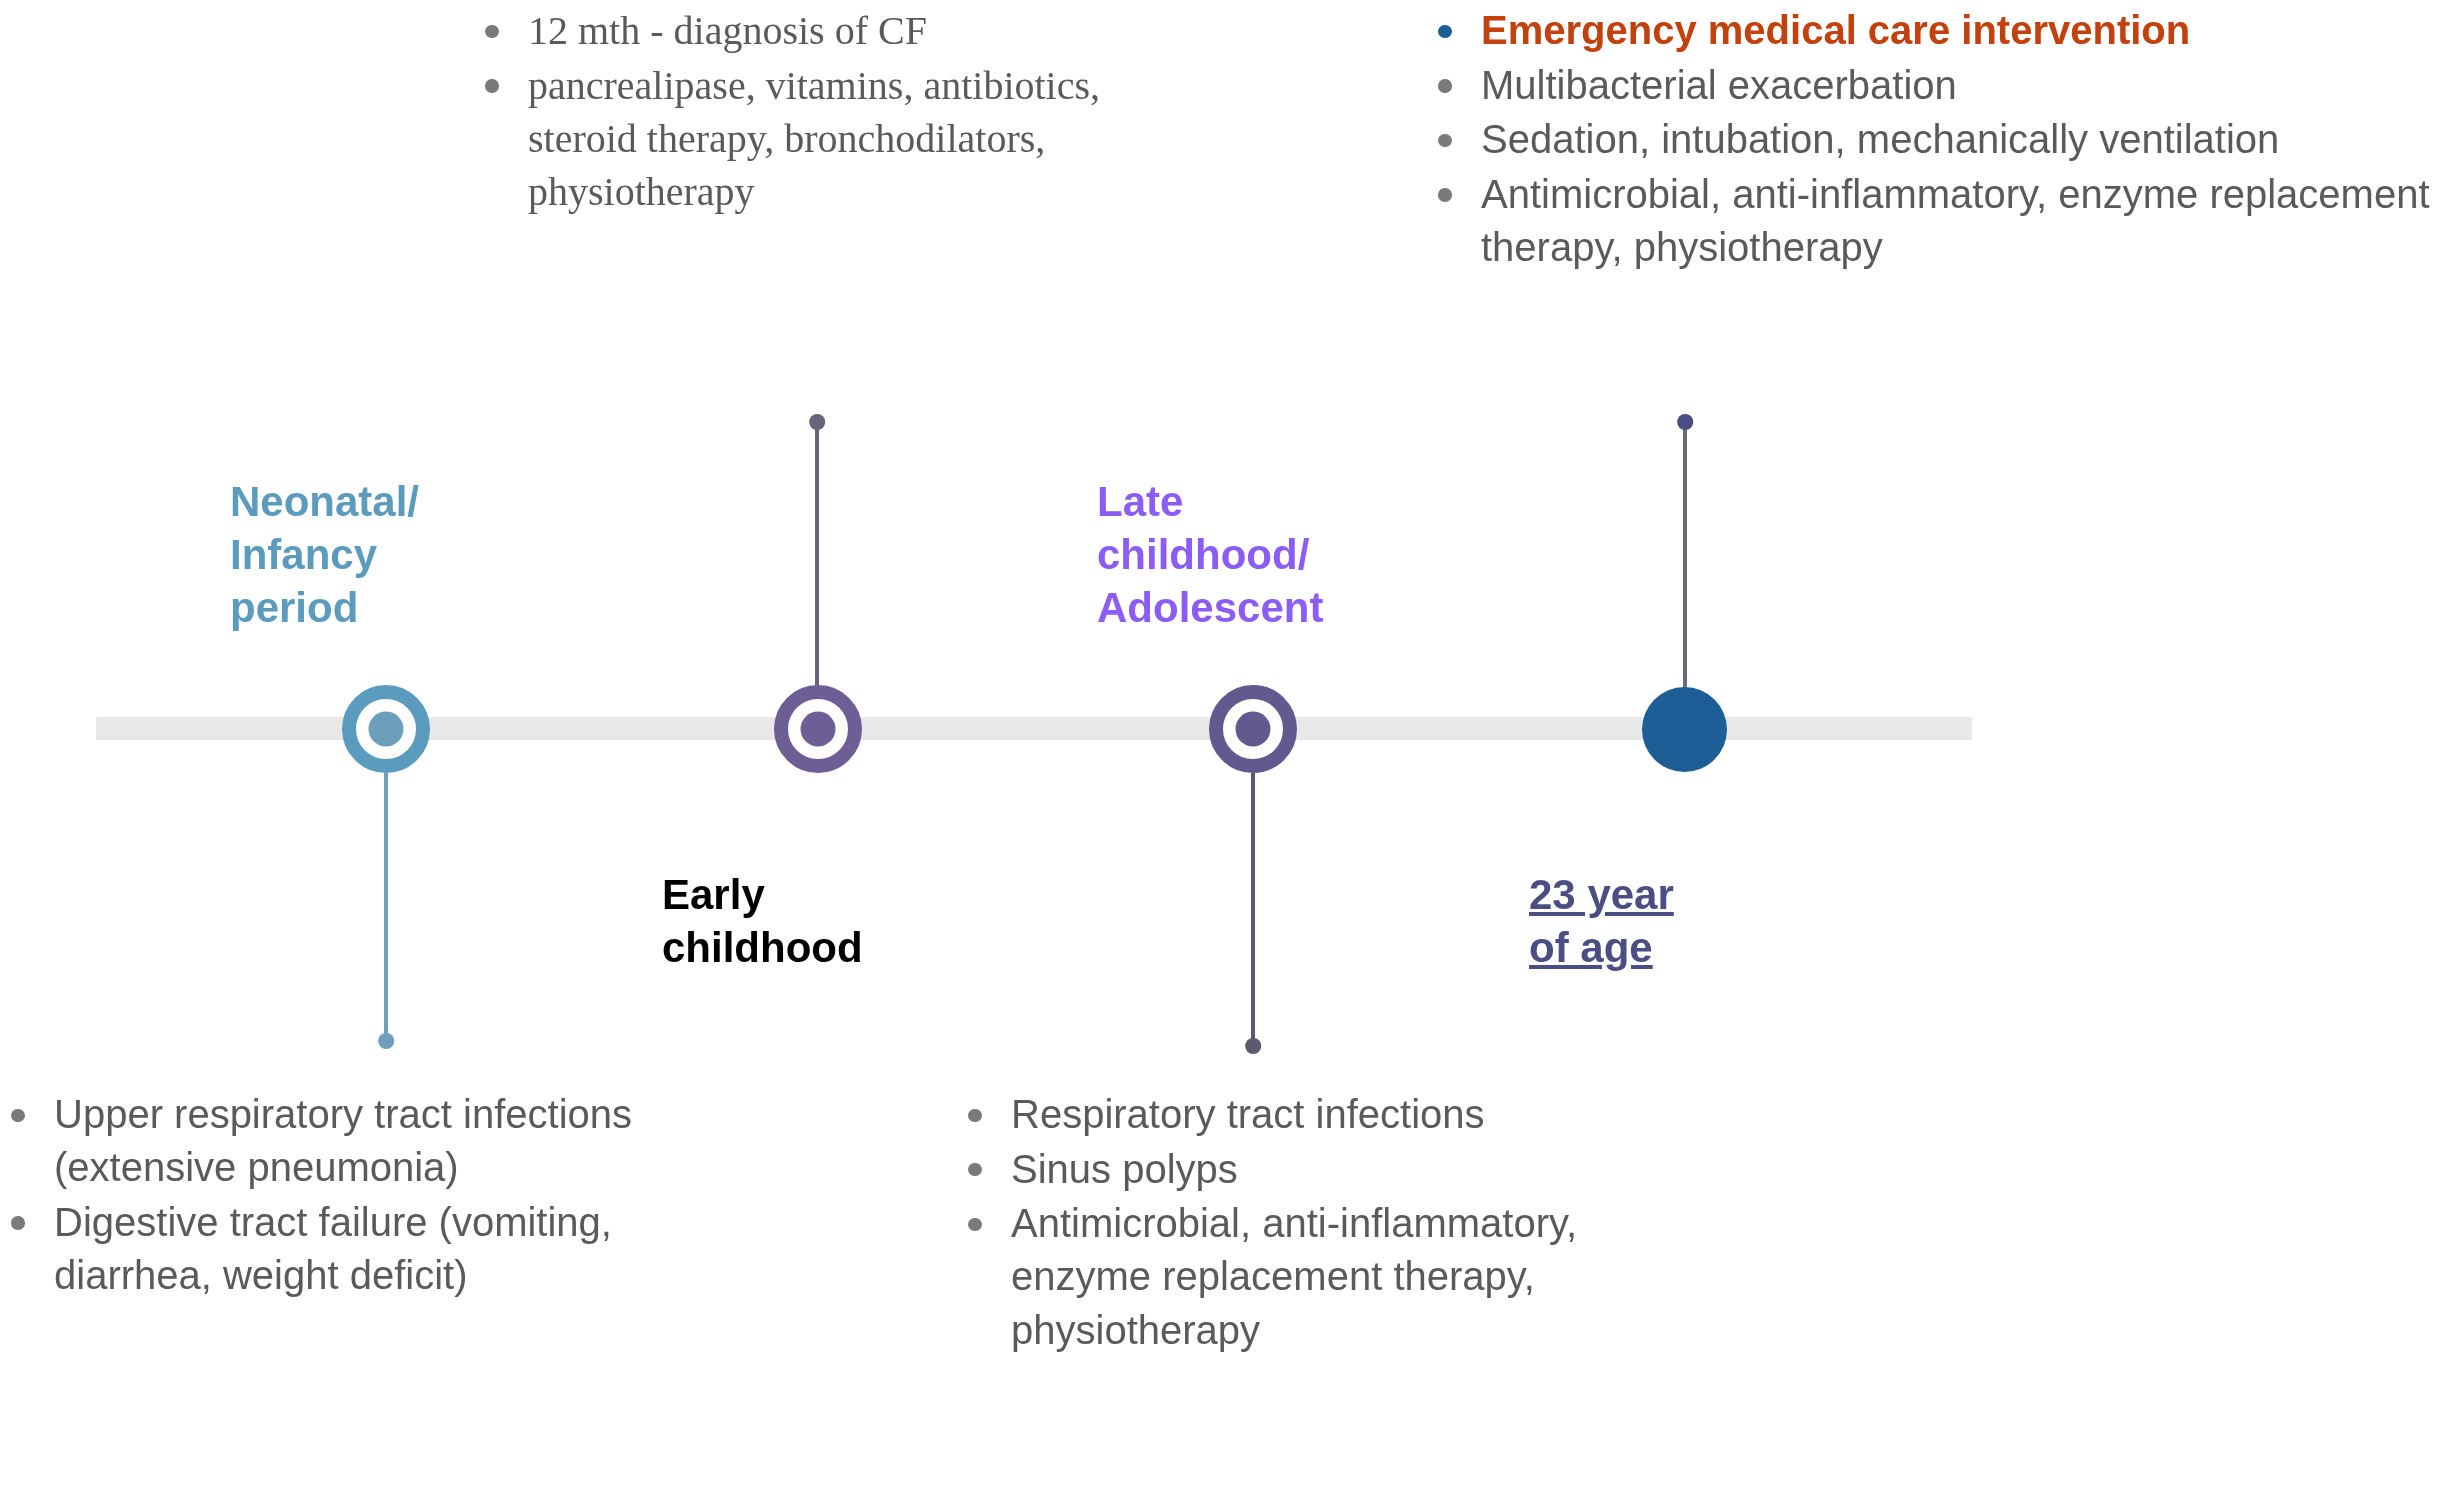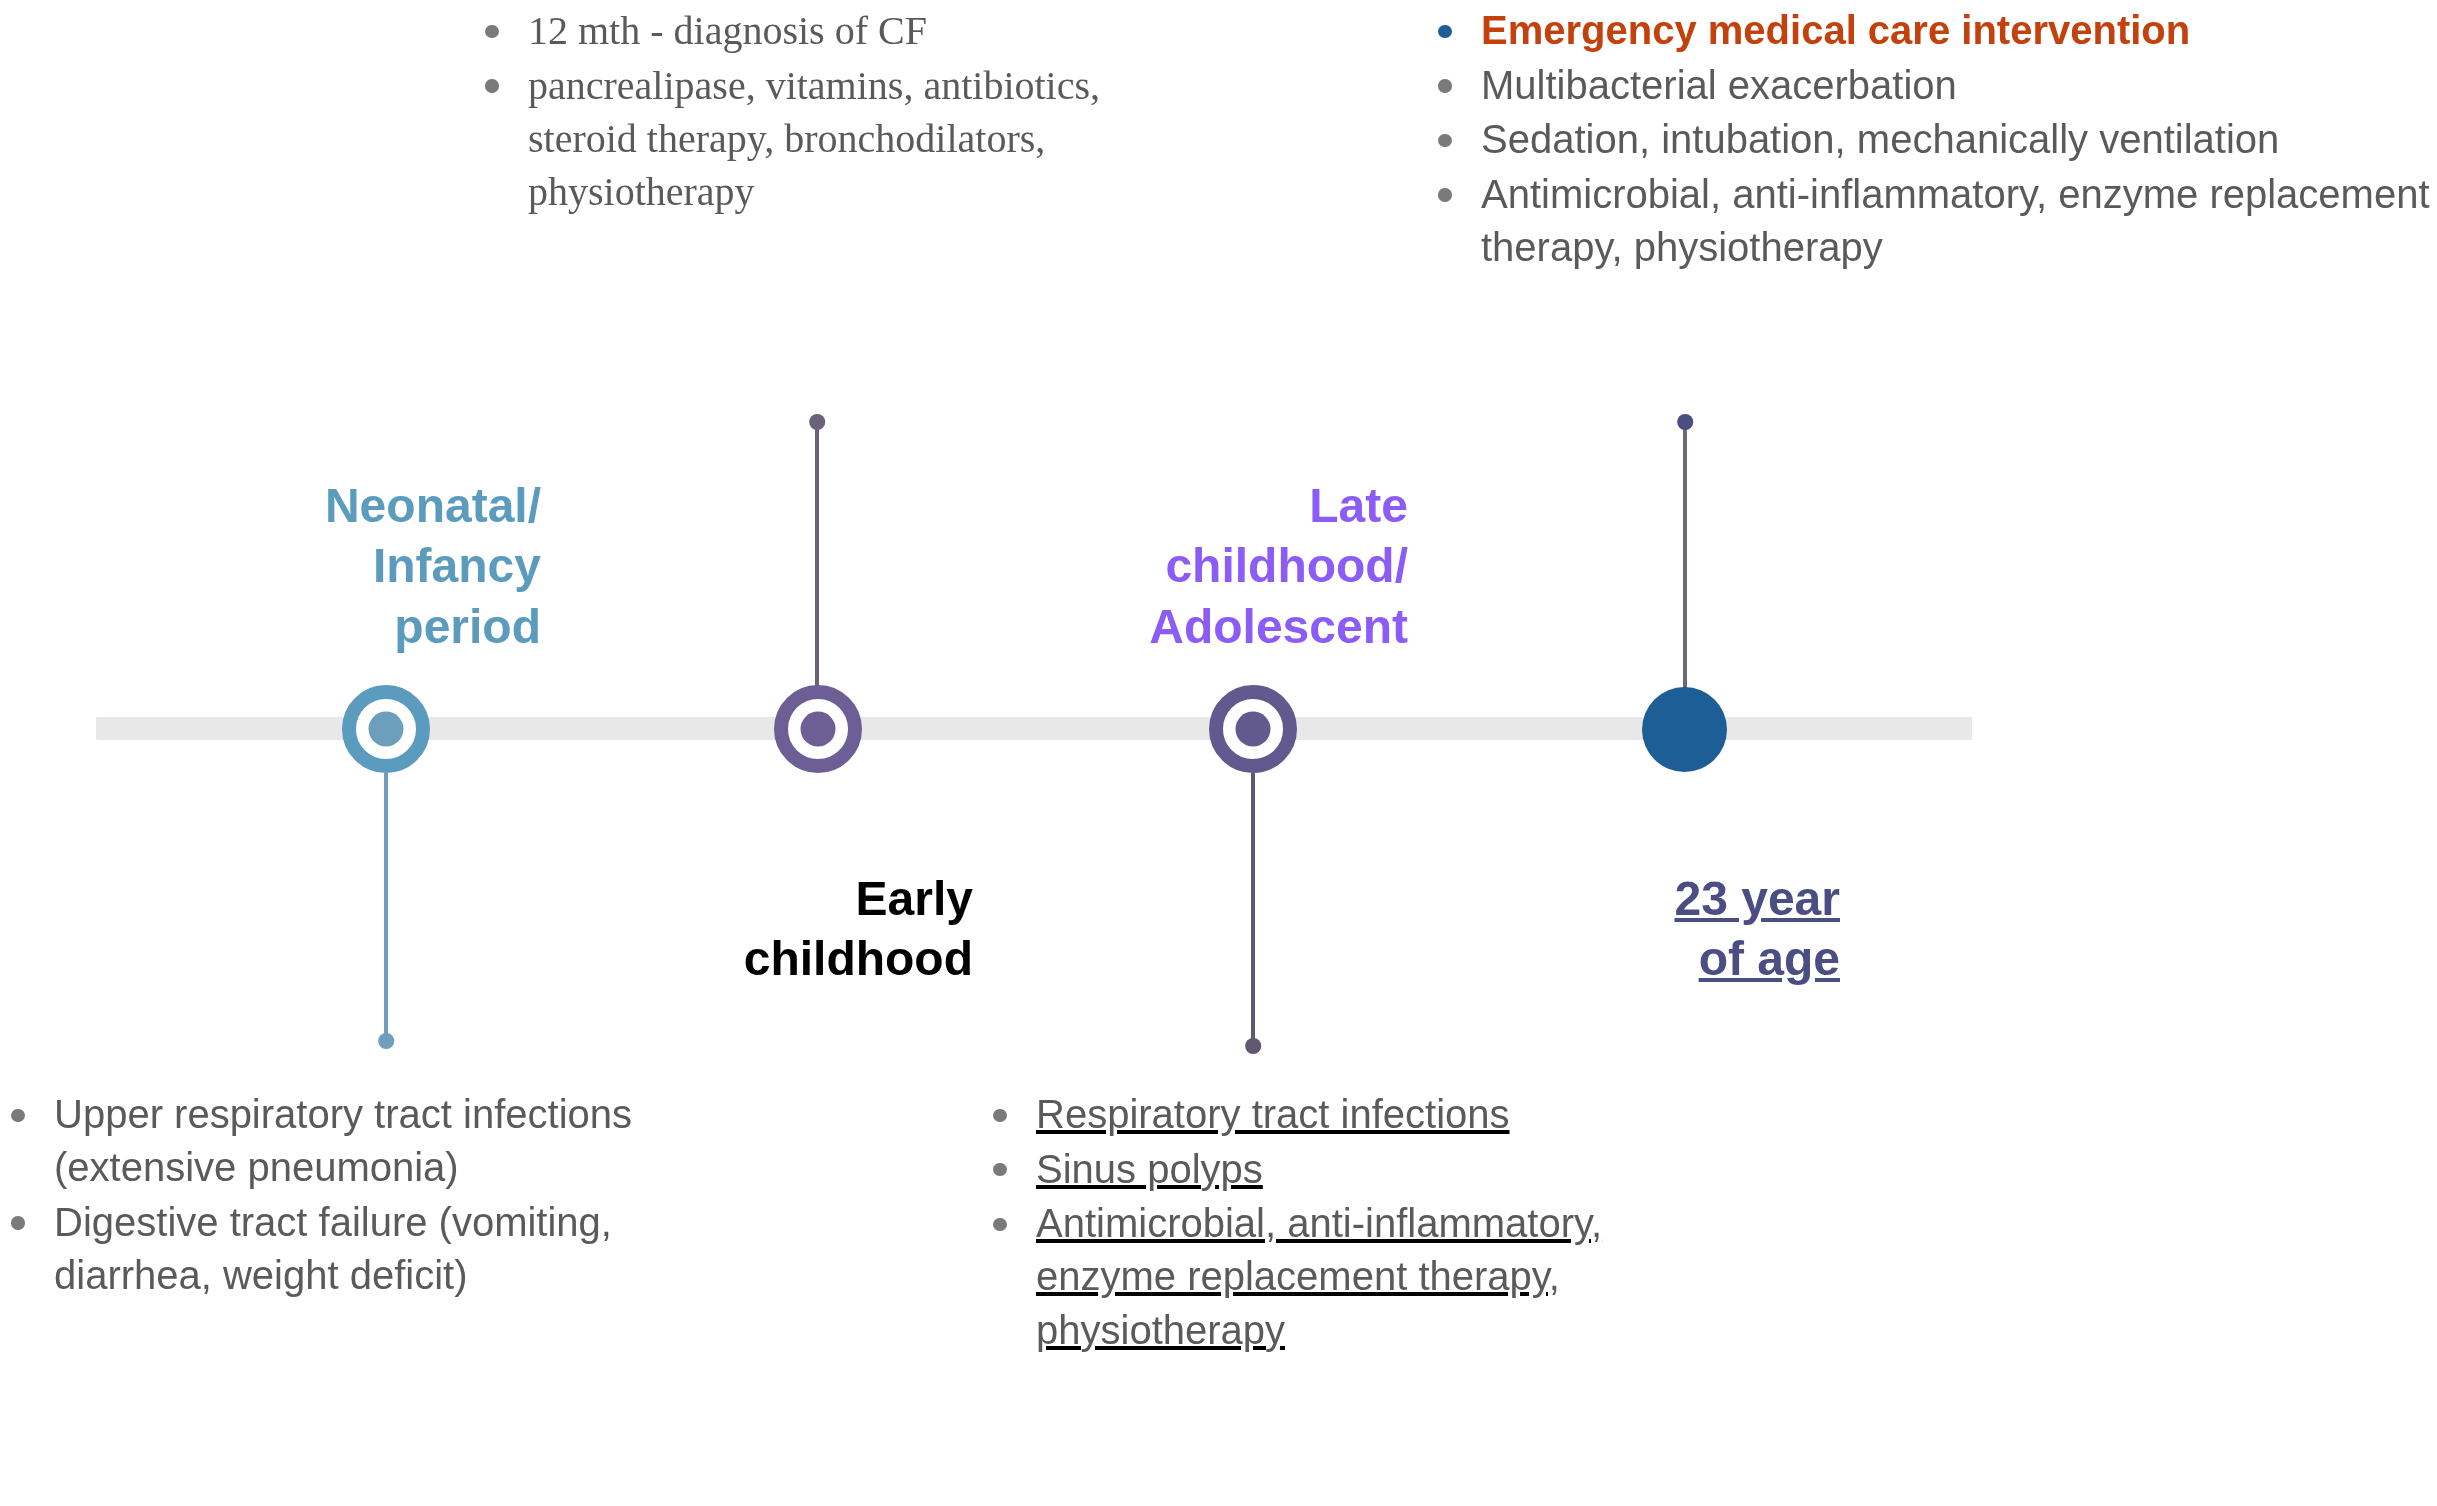--- a/index.html
+++ b/index.html
@@ -69,23 +69,23 @@
     left: 50%;
     transform: translateX(-50%);
   }
   .connector-dot.at-top { top: -5.7px; }
   .connector-dot.at-bottom { bottom: -5.7px; }
 
   
   .stage-label {
     position: absolute;
     font-weight: bold;
-    font-size: 48px;
+    font-size: 42px;
     line-height: 1.26;
-    text-align: right;
+    text-align: left;
     white-space: pre-line;
   }
 
   
   .bullet-list {
     position: absolute;
     list-style: none;
     margin: 0;
     padding: 0;
   }
@@ -175,20 +175,20 @@
       <li><span class="dot"></span><span>Multibacterial exacerbation</span></li>
       <li><span class="dot"></span><span>Sedation, intubation, mechanically ventilation</span></li>
       <li><span class="dot"></span><span>Antimicrobial, anti-inflammatory, enzyme replacement therapy, physiotherapy</span></li>
     </ul>
 
   <ul class="bullet-list" style="left:0px; top:1088px; width:715px;">
   <li><span class="dot"></span><span>Upper respiratory tract infections (extensive pneumonia)</span></li>
       <li><span class="dot"></span><span>Digestive tract failure (vomiting, diarrhea, weight deficit)</span></li>
     </ul>
 
-  <ul class="bullet-list" style="left:982px; top:1088px; width:715px;text-decoration:underline;">
+  <ul class="bullet-list" style="left:957px; top:1088px; width:715px;">
   <li><span class="dot"></span><span>Respiratory tract infections</span></li>
       <li><span class="dot"></span><span>Sinus polyps</span></li>
       <li><span class="dot"></span><span>Antimicrobial, anti-inflammatory, enzyme replacement therapy, physiotherapy</span></li>
     </ul>
 
 </div>
 
 
 </body></html>

